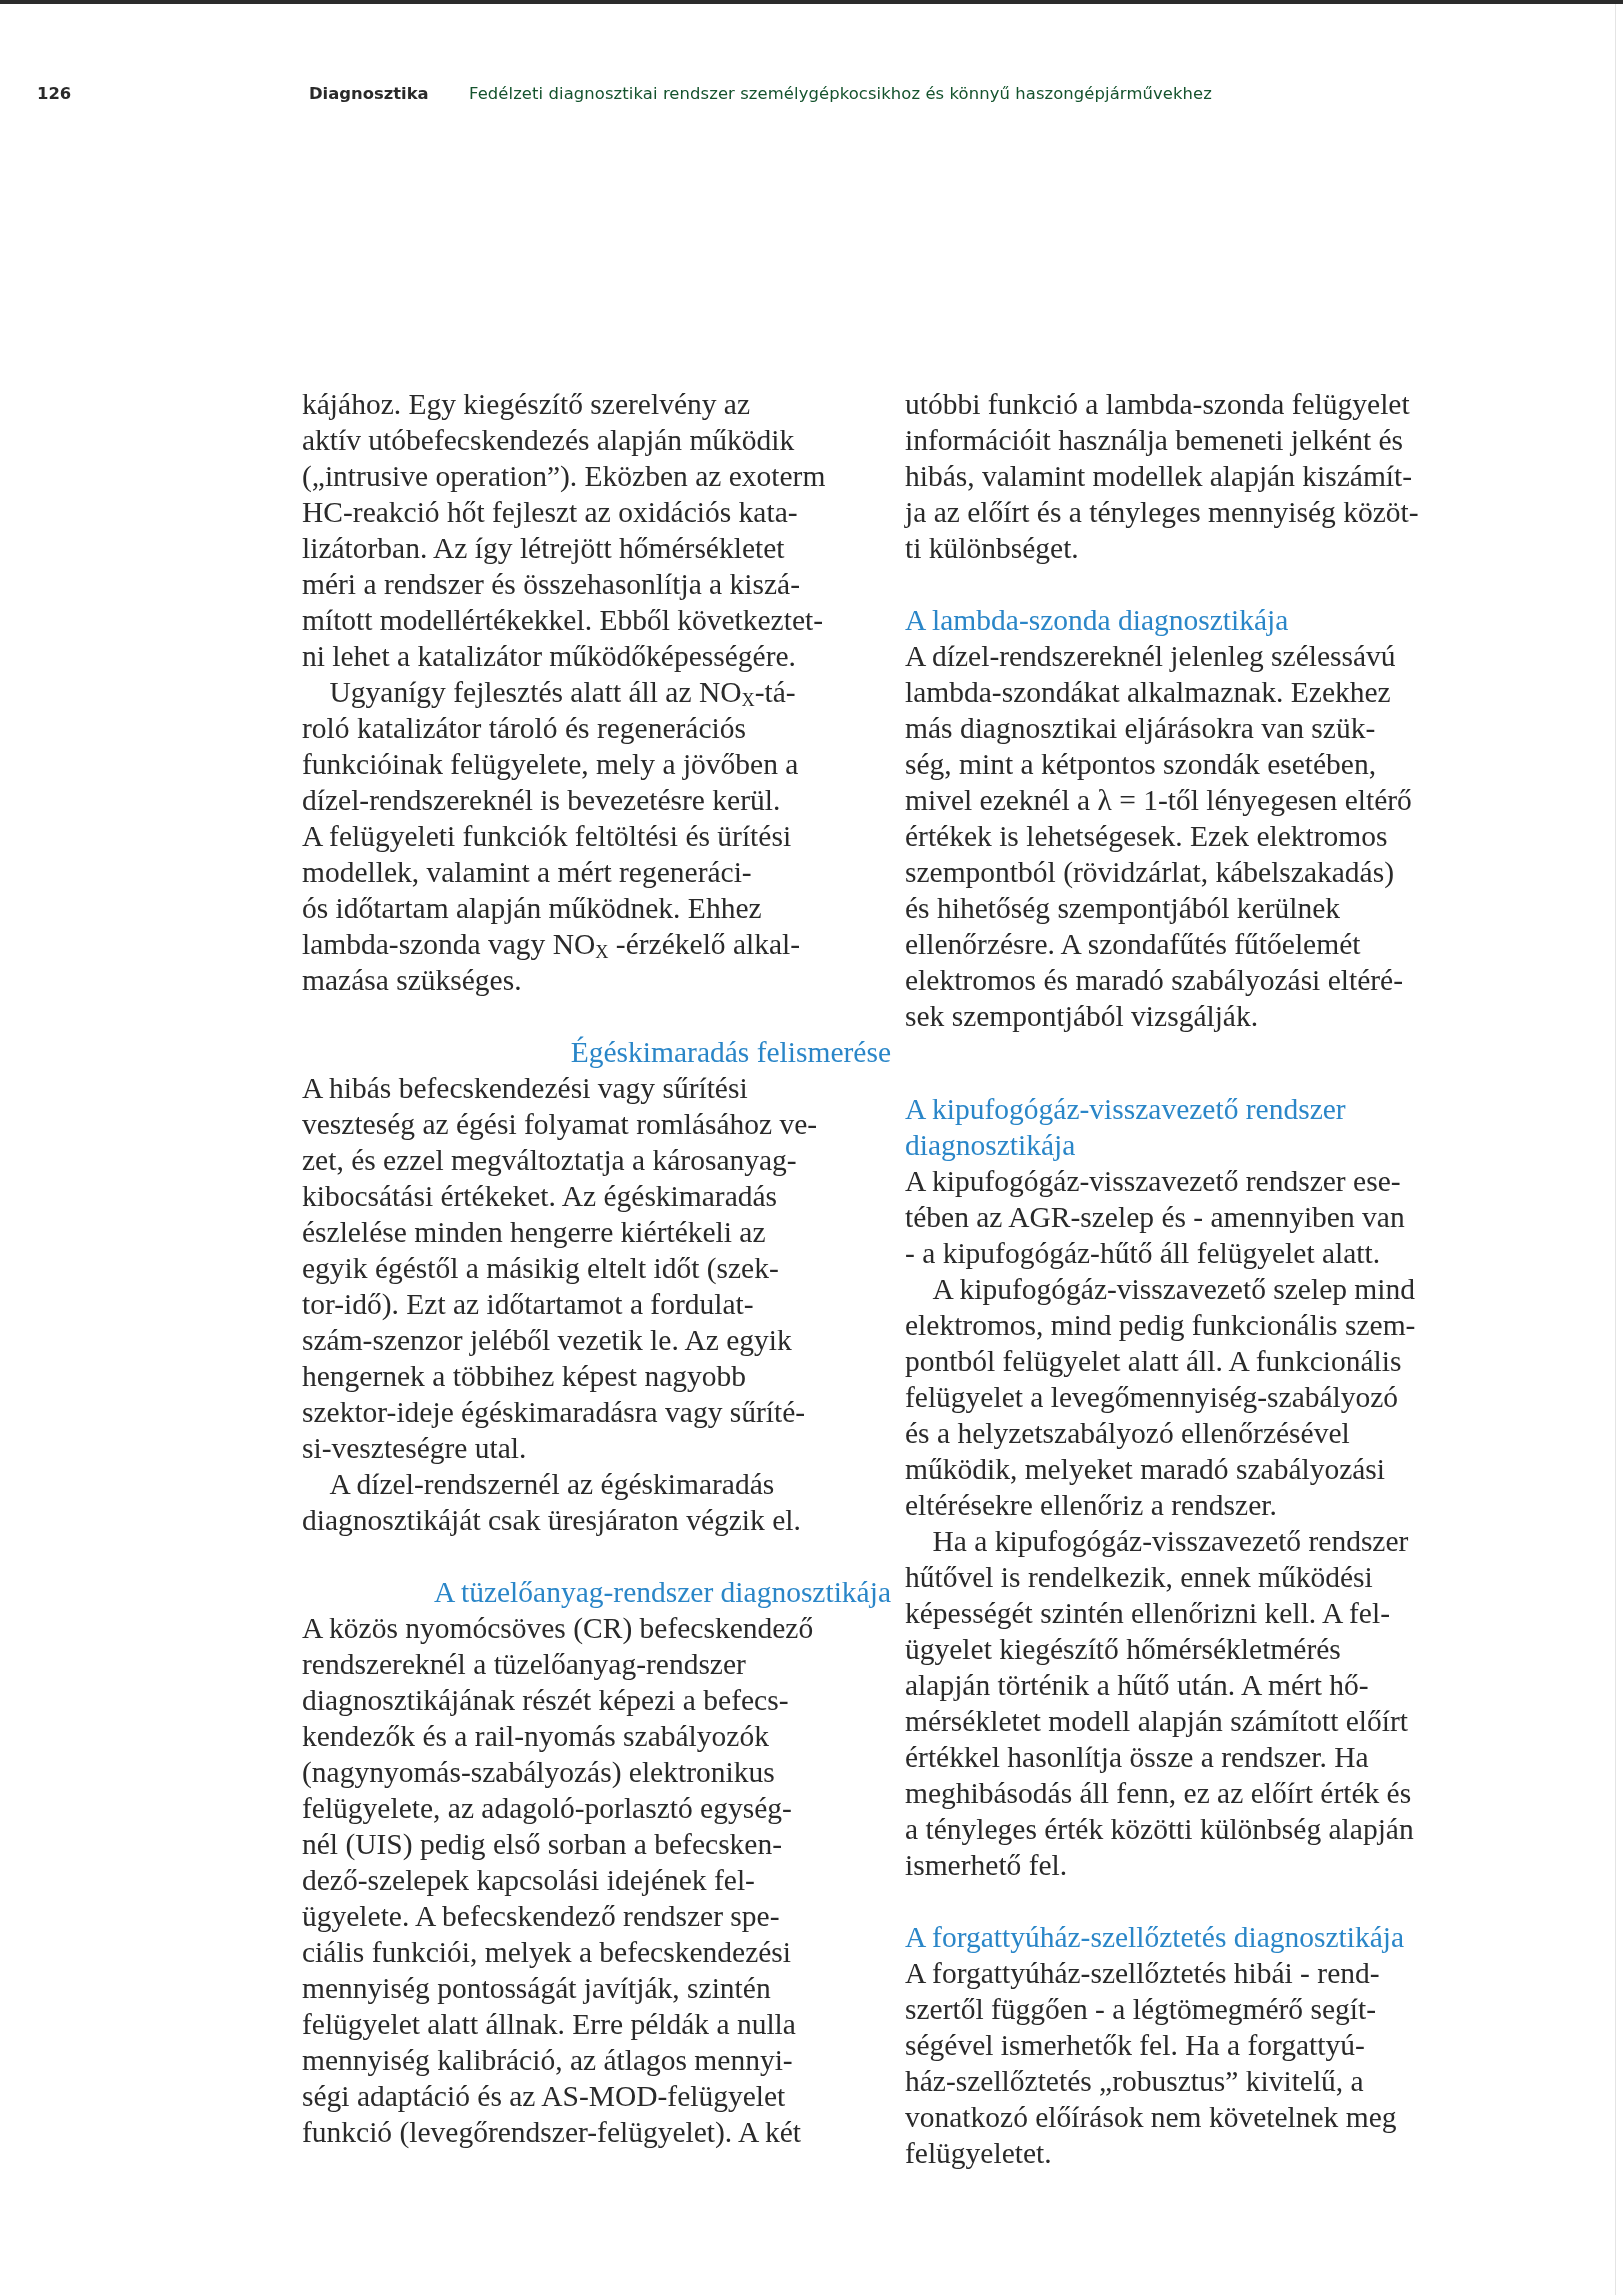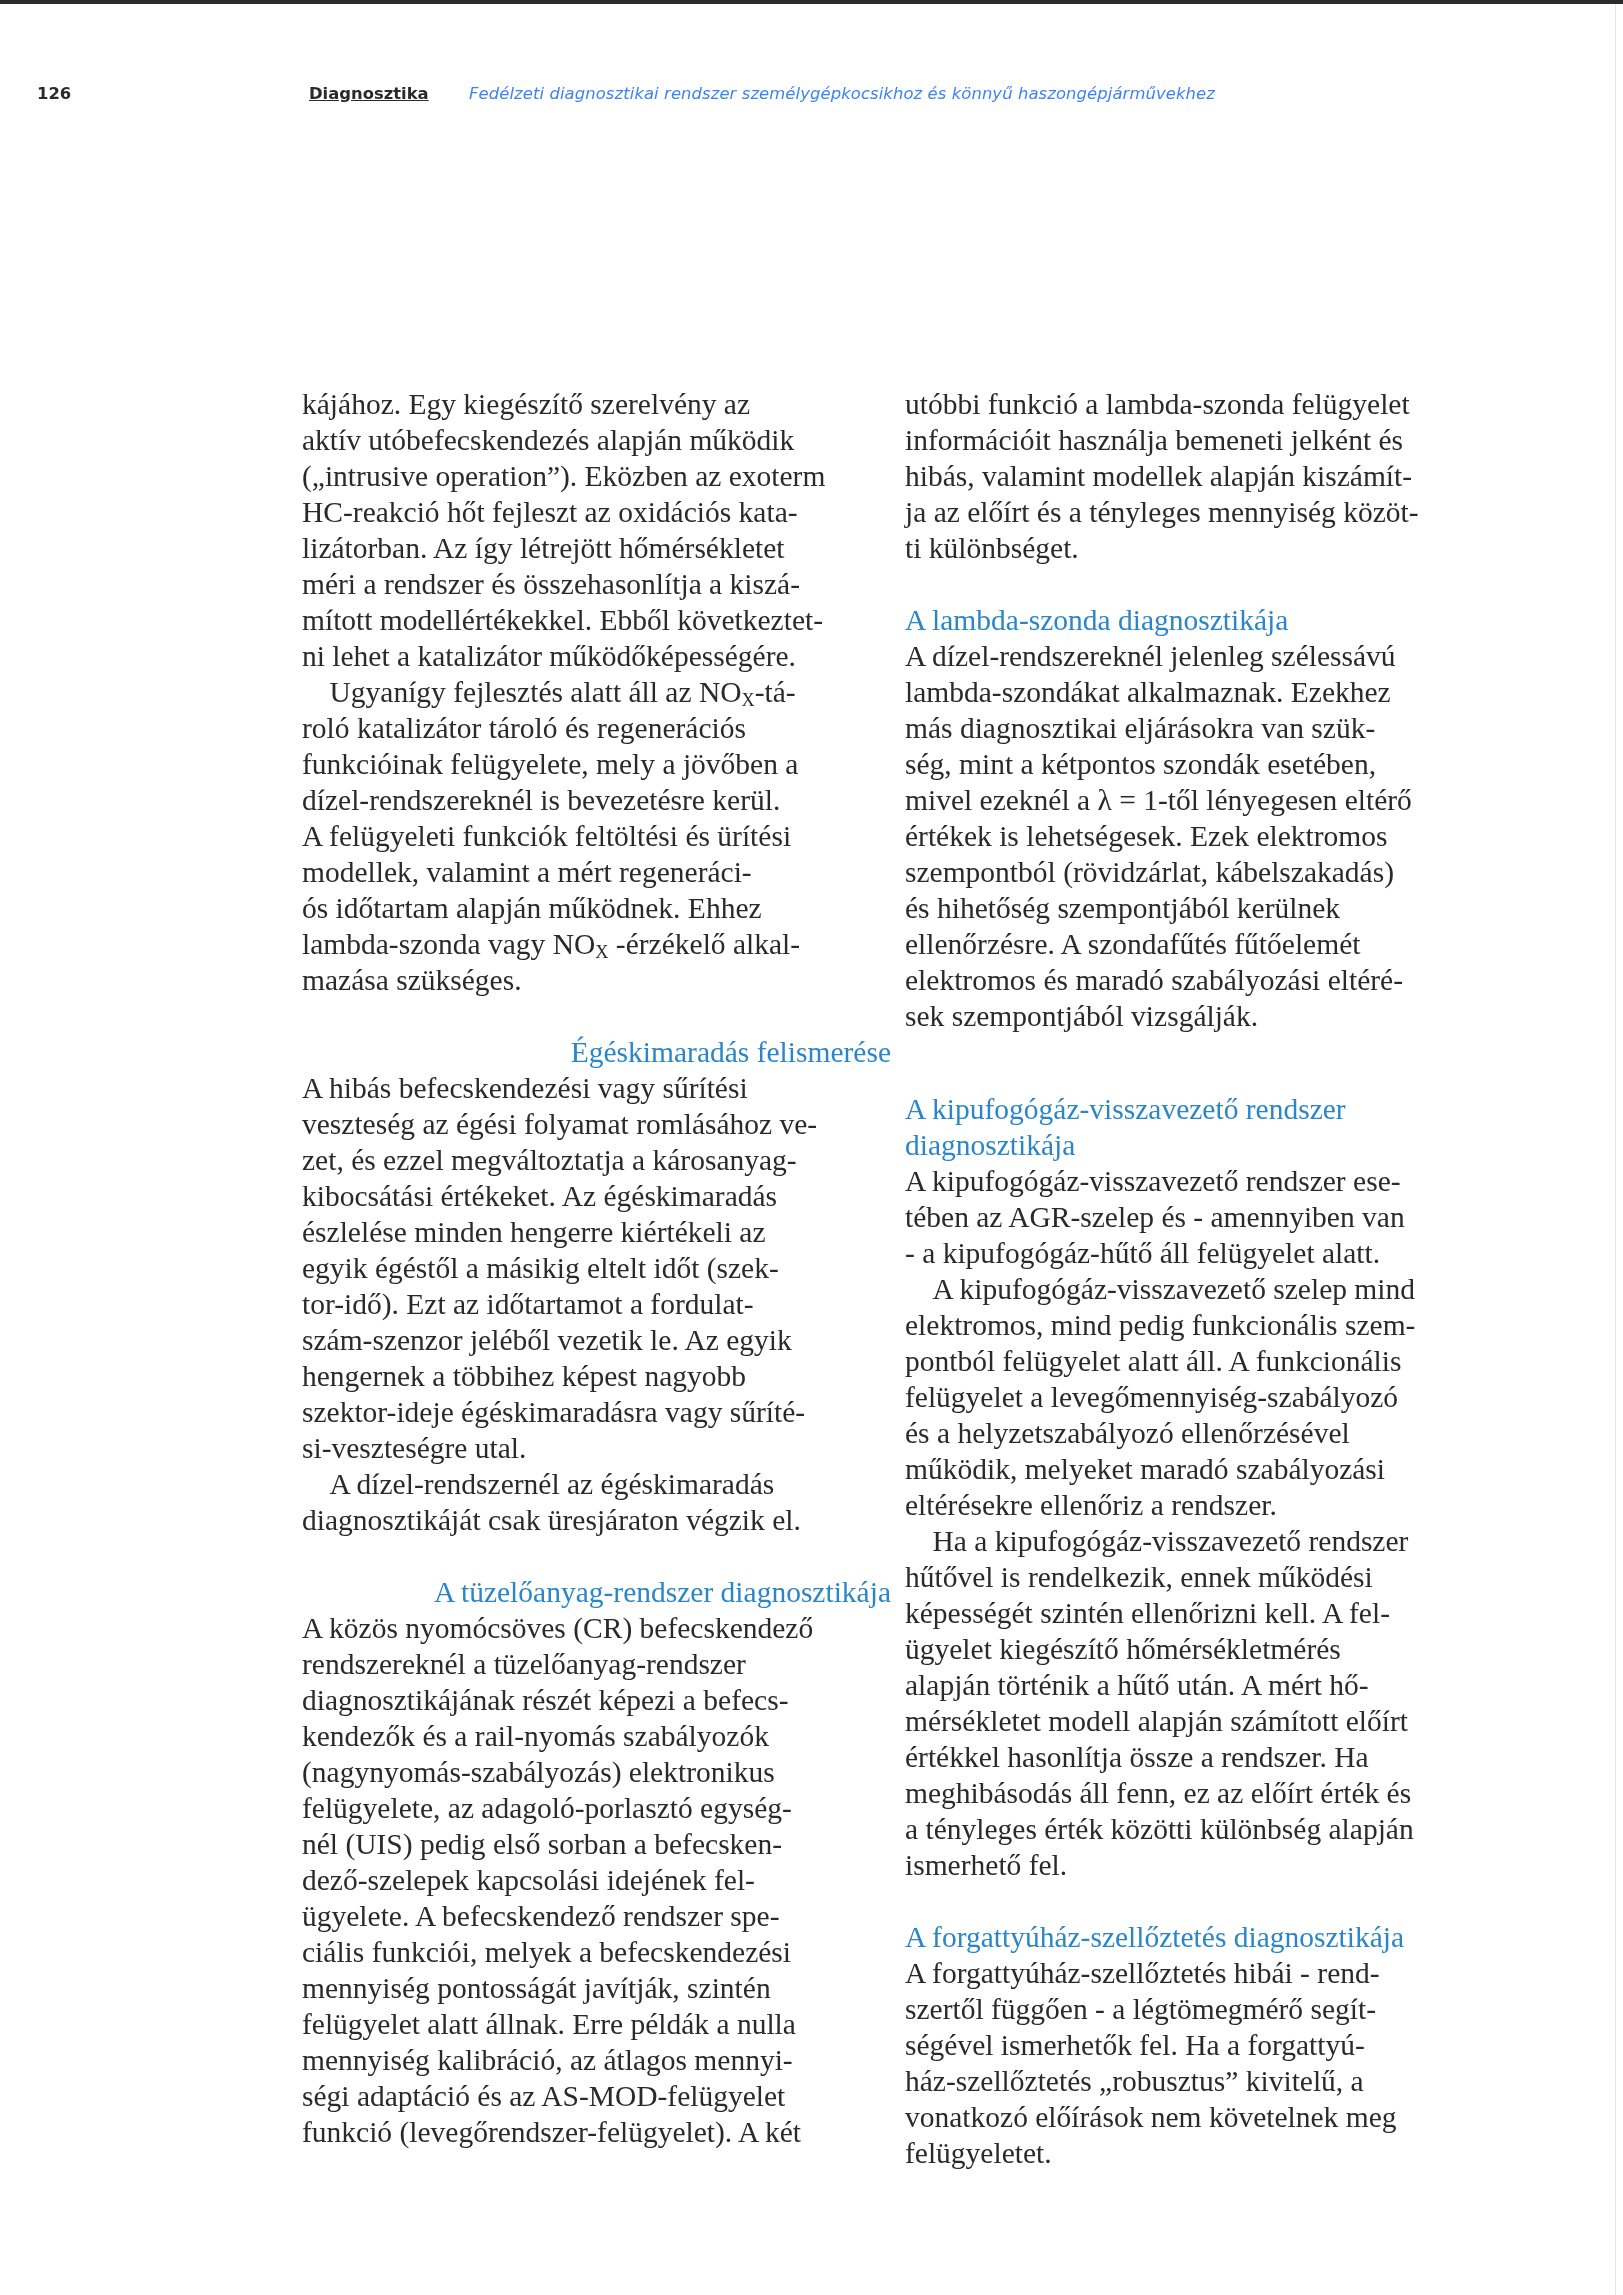--- a/index.html
+++ b/index.html
@@ -2,22 +2,22 @@
 <html style="font-size:10.5px"><head>
   <meta charset="utf-8">
   <style>
     html, body { margin: 0; padding: 0; background: #ffffff; }
     body { width: 1623px; height: 2295px; position: relative; overflow: hidden; }
     .top-band { position: absolute; left: 0; top: 0; width: 1623px; height: 3.9px; background: #2b2b2b; }
     .scan-edge { position: absolute; left: 1615px; top: 3.9px; width: 1.3px; height: 2292px; background: #e4e4e4; }
     .header { position: absolute; top: 84px; left: 0; width: 1623px; height: 26px;
               font-family: "DejaVu Sans", sans-serif; font-size: 16.4px; color: #2a2a2a; }
     .page-num { position: absolute; left: 37px; top: 0; font-weight: bold; }
-    .section { position: absolute; left: 309px; top: 0; font-weight: bold; text-decoration: underline; }
-    .chapter { position: absolute; left: 469px; top: 0; color: #3b82f6; letter-spacing: 0.1px; font-style: italic; }
+    .section { position: absolute; left: 309px; top: 0; font-weight: bold; }
+    .chapter { position: absolute; left: 469px; top: 0; color: #14532d; letter-spacing: 0.1px; }
     .col { position: absolute; top: 386px; width: 589px;
            font-family: "Liberation Serif", "DejaVu Serif", serif; font-size: 29.5px; color: #2a2a2a; }
     .col-left { left: 302px; }
     .col-right { left: 905px; }
     .ln { height: 36px; line-height: 36px; white-space: nowrap; }
     .ind { padding-left: 27.5px; }
     .h { color: #2a86c8; }
     .gap { height: 36px; }
     sub { font-size: 18.3px; vertical-align: -3.9px; line-height: 0; }
   </style>

